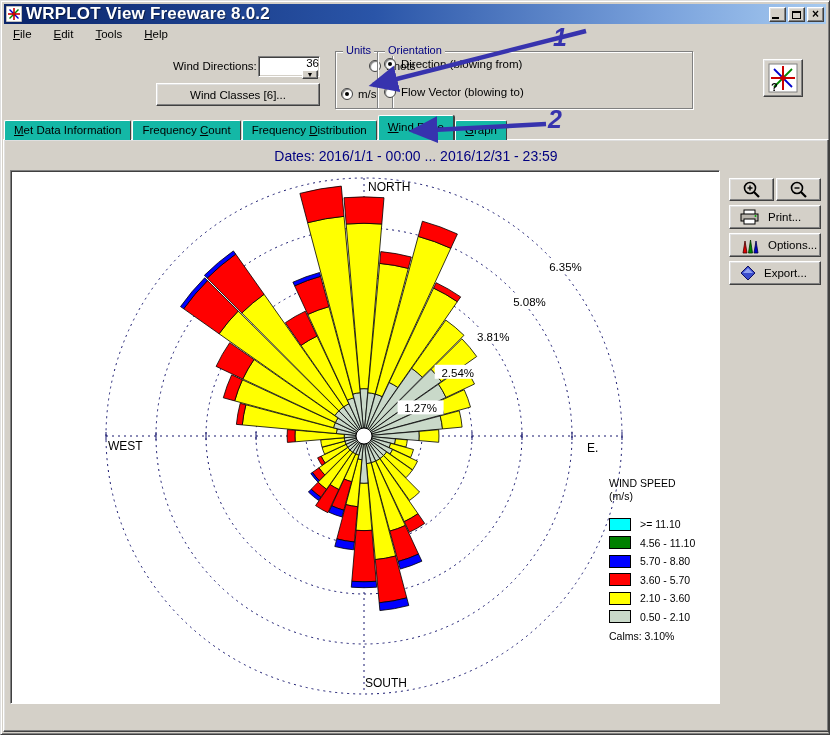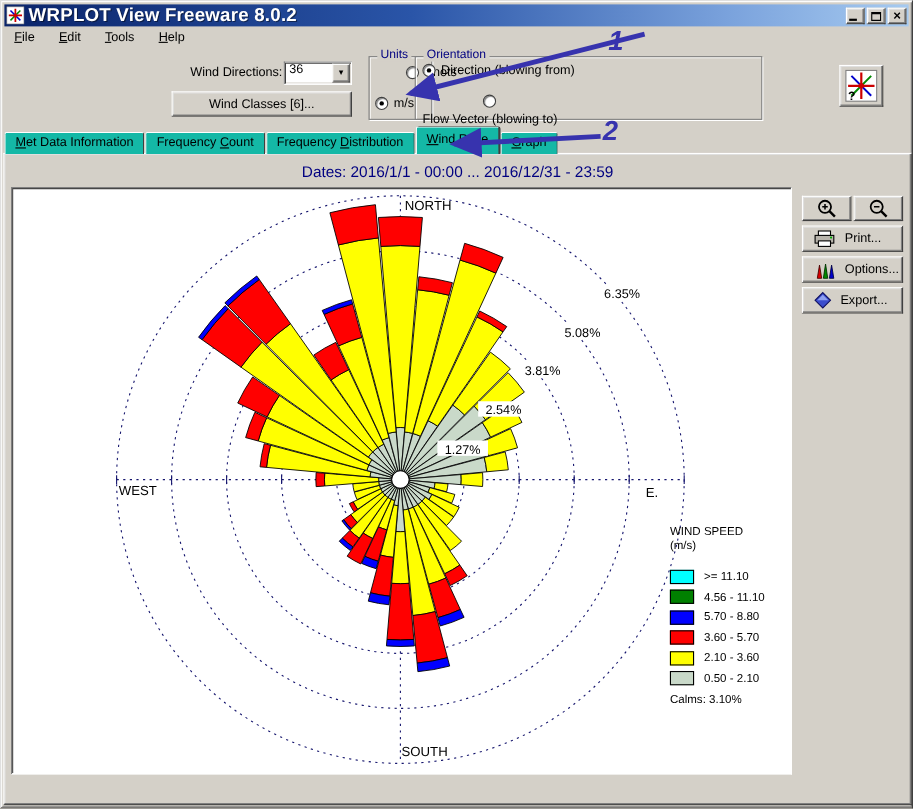--- a/index.html
+++ b/index.html
@@ -30,21 +30,21 @@
   .gcap{position:absolute;top:-8px;left:7px;background:#D4D0C8;padding:0 3px;font-size:11px;color:#000080;}
   .radio-row{position:absolute;display:flex;align-items:center;gap:5px;font-size:11.5px;}
   .radio{width:12px;height:12px;border-radius:50%;background:#fff;border:1px solid #404040;
      box-shadow:inset 1px 1px 1px #808080;position:relative;flex:0 0 auto;}
   .radio.sel::after{content:"";position:absolute;left:3px;top:3px;width:4px;height:4px;border-radius:50%;background:#000;}
   .radio.dis{background:#d4d0c8;}
   .radio.dis.sel::after{background:#808080;}
   .dis-label{color:#848280;}
   .field-label{position:absolute;font-size:11.5px;color:#000;}
   .combo{position:absolute;height:21px;background:#fff;border:1px solid;border-color:#808080 #fff #fff #808080;
-     box-shadow:inset 1px 1px 0 #404040, inset -1px -1px 0 #d4d0c8;display:flex;align-items:flex-start;}
+     box-shadow:inset 1px 1px 0 #404040, inset -1px -1px 0 #d4d0c8;display:flex;align-items:flex-end;flex-direction:column;}
   .combo-value{flex:1;font-size:11.5px;padding-left:4px;}
   .combo-btn{width:16px;height:17px;margin:1px;background:#D4D0C8;border:1px solid;border-color:#fff #404040 #404040 #fff;
      box-shadow:inset -1px -1px 0 #808080;display:flex;align-items:center;justify-content:center;font-size:7px;color:#000;}
   .btn3d{background:#D4D0C8;border:1px solid;border-color:#fff #404040 #404040 #fff;
      box-shadow:inset -1px -1px 0 #808080,inset 1px 1px 0 #dfdfdf;
      font-size:11.5px;color:#000;display:flex;align-items:center;justify-content:center;cursor:default;}
   
   .tabs{position:absolute;left:3px;top:114px;height:25px;display:flex;align-items:flex-end;z-index:3;}
   .tab{height:20px;padding:3px 9px 0 9px;margin-right:1px;background:#14b8a6;font-size:11.5px;
      border:1px solid;border-color:#fff #404040 #404040 #fff;border-bottom:none;
@@ -128,21 +128,21 @@
       <span>m/s</span>
     </div>
   </div>
 
   <div class="groupbox" style="left:376px;top:50px;width:316px;height:58px;">
     <span class="gcap">Orientation</span>
     <div class="radio-row" style="left:6px;top:6px;">
       <span class="radio sel"></span>
       <span>Direction (blowing from)</span>
     </div>
-    <div class="radio-row" style="left:6px;top:34px;flex-direction:column;">
+    <div class="radio-row" style="left:6px;top:34px;">
       <span class="radio"></span>
       <span>Flow Vector (blowing to)</span>
     </div>
   </div>
 
   <div class="btn3d" style="position:absolute;left:762px;top:58px;width:40px;height:38px;">
     <svg width="30" height="30" viewBox="0 0 30 30">
       <rect x="1" y="1" width="28" height="28" fill="#fff" stroke="#808080"></rect>
       <line x1="15" y1="3" x2="15" y2="27" stroke="#c00" stroke-width="2"></line>
       <line x1="3" y1="15" x2="27" y2="15" stroke="#c00" stroke-width="2"></line>

